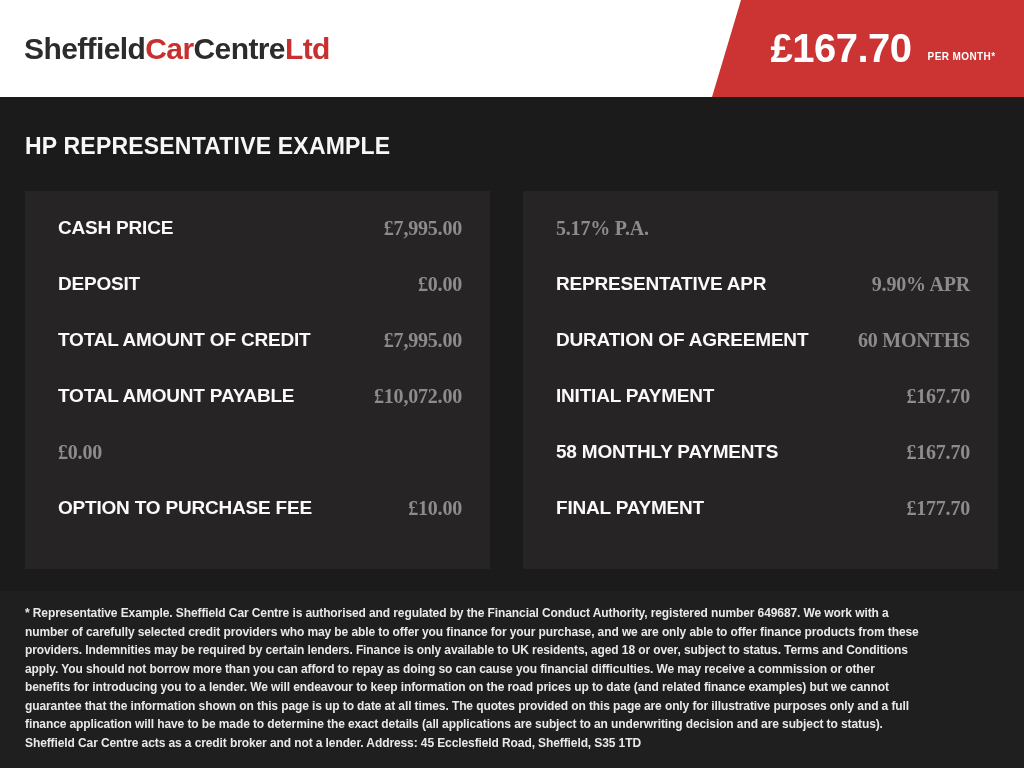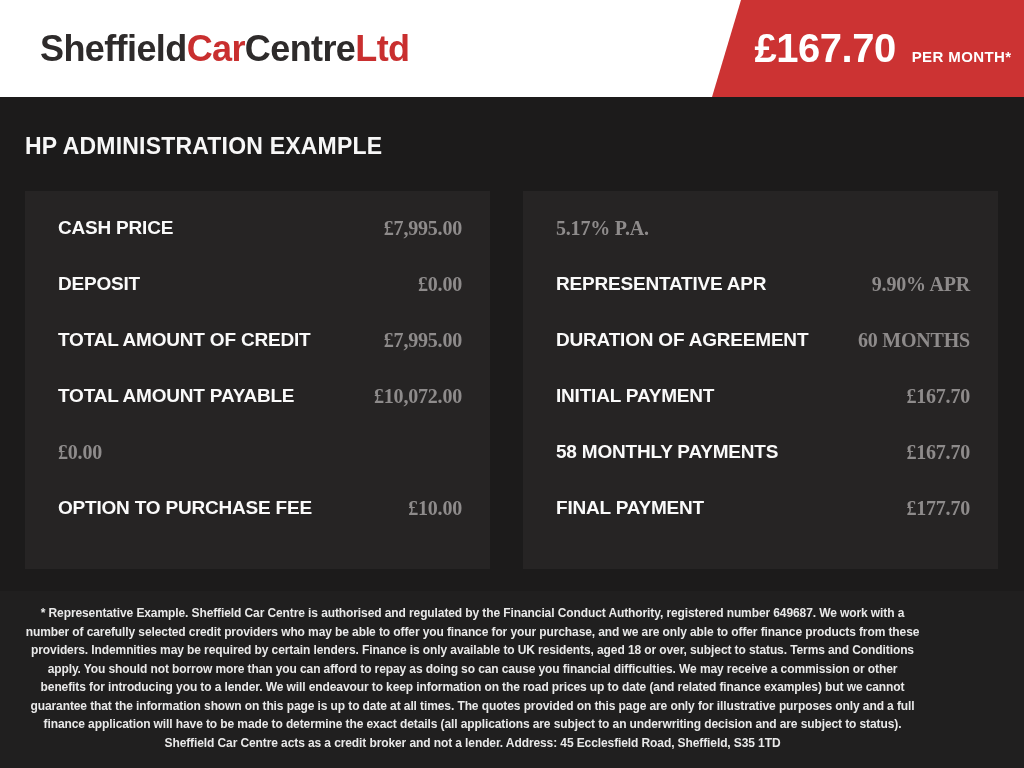--- a/index.html
+++ b/index.html
@@ -15,40 +15,40 @@
   }
 
   
   .header {
     position: relative;
     height: 97px;
     background: #ffffff;
     flex: 0 0 auto;
   }
   .logo {
-    position: absolute; left: 40px; top: 50%;
+    position: absolute; left: 24px; top: 50%;
     transform: translateY(-50%);
-    font-size: 36px; font-weight: bold; letter-spacing: -0.6px;
+    font-size: 30px; font-weight: bold; letter-spacing: -0.6px;
     white-space: nowrap;
   }
   .logo .dark { color: #2e2b2b; }
   .logo .red  { color: #c92f2f; }
 
   .banner {
     position: absolute; top: 0; right: 0;
     width: 330px; height: 97px;
     background: #cc3333;
     clip-path: polygon(47px 0, 100% 0, 100% 100%, 18px 100%);
     display: flex; align-items: center; justify-content: center;
     padding-left: 48px;
     color: #ffffff;
     gap: 16px;
   }
   .banner .amount { font-size: 40px; font-weight: bold; letter-spacing: -0.5px; }
-  .banner .period { font-size: 15px; font-weight: bold; letter-spacing: 0.4px; margin-top: 16px; }
+  .banner .period { font-size: 10px; font-weight: bold; letter-spacing: 0.4px; margin-top: 16px; }
 
   
   .main {
     flex: 1 1 auto;
     background: #1c1b1b;
     padding: 36px 25px 0 25px;
   }
   .heading {
     margin: 0 0 31px 0;
     color: #f7f7f7;
@@ -74,21 +74,20 @@
     color: #8e8b8b; font-size: 20px; font-weight: bold; letter-spacing: -0.2px;
     white-space: nowrap;
     font-family: Liberation Serif, serif;
   }
 
   
   .footer {
     flex: 0 0 177px;
     background: #201f1f;
     padding: 13px 25px 0 25px;
-    text-align: center;
   }
   .footer p {
     margin: 0;
     max-width: 895px;
     color: #e9e9e9;
     font-size: 12px; font-weight: bold;
     line-height: 18.5px;
     letter-spacing: -0.1px;
   }
 </style>
@@ -101,21 +100,21 @@
     <div class="logo">
       <span class="dark">Sheffield</span><span class="red">Car</span><span class="dark">Centre</span><span class="red">Ltd</span>
     </div>
     <div class="banner">
       <span class="amount">£167.70</span>
       <span class="period">PER MONTH*</span>
     </div>
   </div>
 
   <div class="main">
-    <h1 class="heading">HP ADMINISTRATION EXAMPLE</h1>
+    <h1 class="heading">HP REPRESENTATIVE EXAMPLE</h1>
 
     <div class="panels">
 
       <div class="panel panel-left">
         <div class="frow">
           <span class="flabel">CASH PRICE</span>
           <span class="fvalue">£7,995.00</span>
         </div>
         <div class="frow">
           <span class="flabel">DEPOSIT</span>

